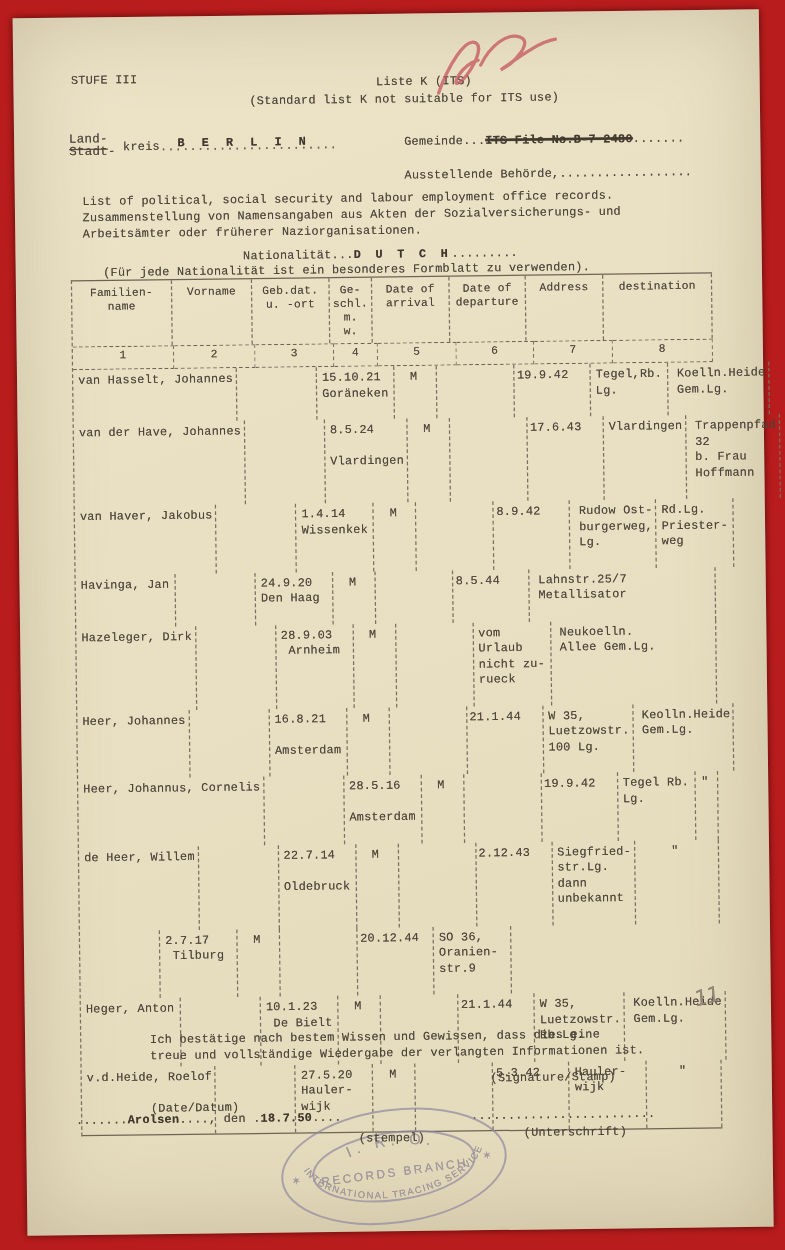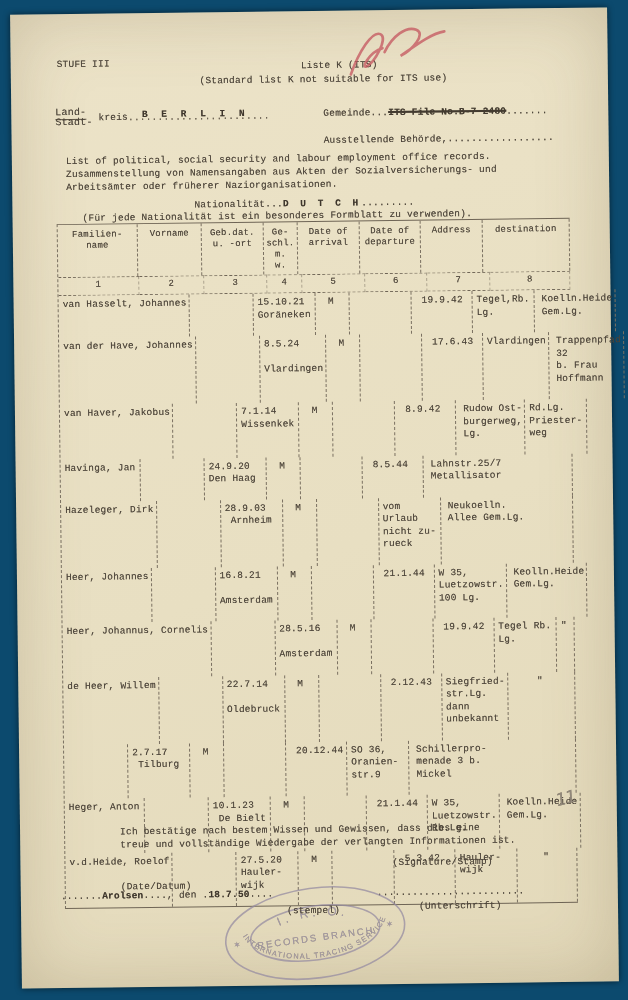--- a/index.html
+++ b/index.html
@@ -1,16 +1,16 @@
 <!DOCTYPE html>
 <html><head>
 <meta charset="utf-8">
 <style>
   html,body{margin:0;padding:0;background:#17130f;}
-  .frame{position:relative;width:628px;height:1000px;background:#0c4a6e;overflow:hidden;}
+  .frame{position:relative;width:628px;height:1000px;background:#b91c1c;overflow:hidden;}
   .paper{
     position:absolute;left:16px;top:11px;width:597px;height:974px;
     background:linear-gradient(160deg,#ece3c8 0%,#e8dfc2 55%,#e3d9ba 100%);
     transform:rotate(-0.7deg);
     box-shadow:inset 0 0 70px rgba(110,90,55,.25), 0 0 6px rgba(0,0,0,.6);
     font-family:"Liberation Mono","DejaVu Sans Mono",monospace;
     color:#4c443a;font-size:9.5px;letter-spacing:.2px;
   }
   .abs{position:absolute;}
   .ink{color:#4c443a;text-shadow:0 0 .4px rgba(70,60,45,.55);}
@@ -29,21 +29,21 @@
          border-top:1px solid #6e6455;border-bottom:1px solid #6e6455;border-left:1px dashed #7a7061;}
   .trh,.trn,.trow{display:flex;align-items:stretch;}
   .c{box-sizing:border-box;border-right:1px dashed #7a7061;overflow:visible;}
   .c1{flex:0 0 80px;} .c2{flex:0 0 64px;} .c3{flex:0 0 62px;} .c4{flex:0 0 34px;}
   .c5{flex:0 0 62px;} .c6{flex:0 0 61px;} .c7{flex:0 0 62px;} .c8{flex:1;}
   .hc{white-space:pre-line;text-align:center;font-size:9px;line-height:11px;padding-top:5px;height:52px;}
   .nc{text-align:center;font-size:9px;height:15px;border-top:1px dashed #6e6455;border-bottom:1px dashed #6e6455;padding-top:2px;box-sizing:content-box;}
   .tbody{min-height:526px;}
   .trow .c{white-space:pre-wrap;line-height:12.5px;padding:3px 2px 14px 4px;}
   .trow .c4{text-align:center;padding-left:0;}
-  .trow .c6{padding-left:10px;}
+  .trow .c6{padding-left:2px;}
   .trow .c8{padding-left:7px;}
   .trow .c8.ditto{text-align:center;padding-left:0;}
   .nm{white-space:pre;position:relative;z-index:2;}
   
   .redmark{position:absolute;left:318px;top:12px;width:130px;height:66px;}
   
   .stamp{position:absolute;left:196px;top:864px;width:196px;height:118px;transform:rotate(-7deg);opacity:.82;}
   .stempel{position:absolute;left:266px;top:894px;z-index:3;}
   .pencil{position:absolute;left:536px;top:780px;font-family:"DejaVu Sans",sans-serif;font-style:italic;
           font-size:17px;color:#91887a;transform:rotate(-14deg);letter-spacing:-1px;}
@@ -139,21 +139,21 @@
         <div class="c c6">17.6.43</div>
         <div class="c c7">Vlardingen</div>
         <div class="c c8">Trappenpfad 32
 b. Frau
 Hoffmann</div>
       </div>
 
       <div class="trow">
         <div class="c c1"><span class="nm">van Haver, Jakobus</span></div>
         <div class="c c2"></div>
-        <div class="c c3">7.1.14
+        <div class="c c3">1.4.14
 Wissenkek</div>
         <div class="c c4">M</div>
         <div class="c c5"></div>
         <div class="c c6">8.9.42</div>
         <div class="c c8">Rudow Ost-
 burgerweg, Lg.</div>
         <div class="c c7">Rd.Lg.
 Priester-
 weg</div>
       </div>
@@ -230,23 +230,20 @@
       <div class="trow">
         <div class="c c2"></div>
         <div class="c c3">2.7.17
  Tilburg</div>
         <div class="c c4">M</div>
         <div class="c c5"></div>
         <div class="c c6">20.12.44</div>
         <div class="c c7">SO 36,
 Oranien-
 str.9</div>
-        <div class="c c8">Schillerpro-
-menade 3 b.
-Mickel</div>
       </div>
 
       <div class="trow">
         <div class="c c1"><span class="nm">Heger, Anton</span></div>
         <div class="c c2"></div>
         <div class="c c3">10.1.23
  De Bielt</div>
         <div class="c c4">M</div>
         <div class="c c5"></div>
         <div class="c c6">21.1.44</div>

